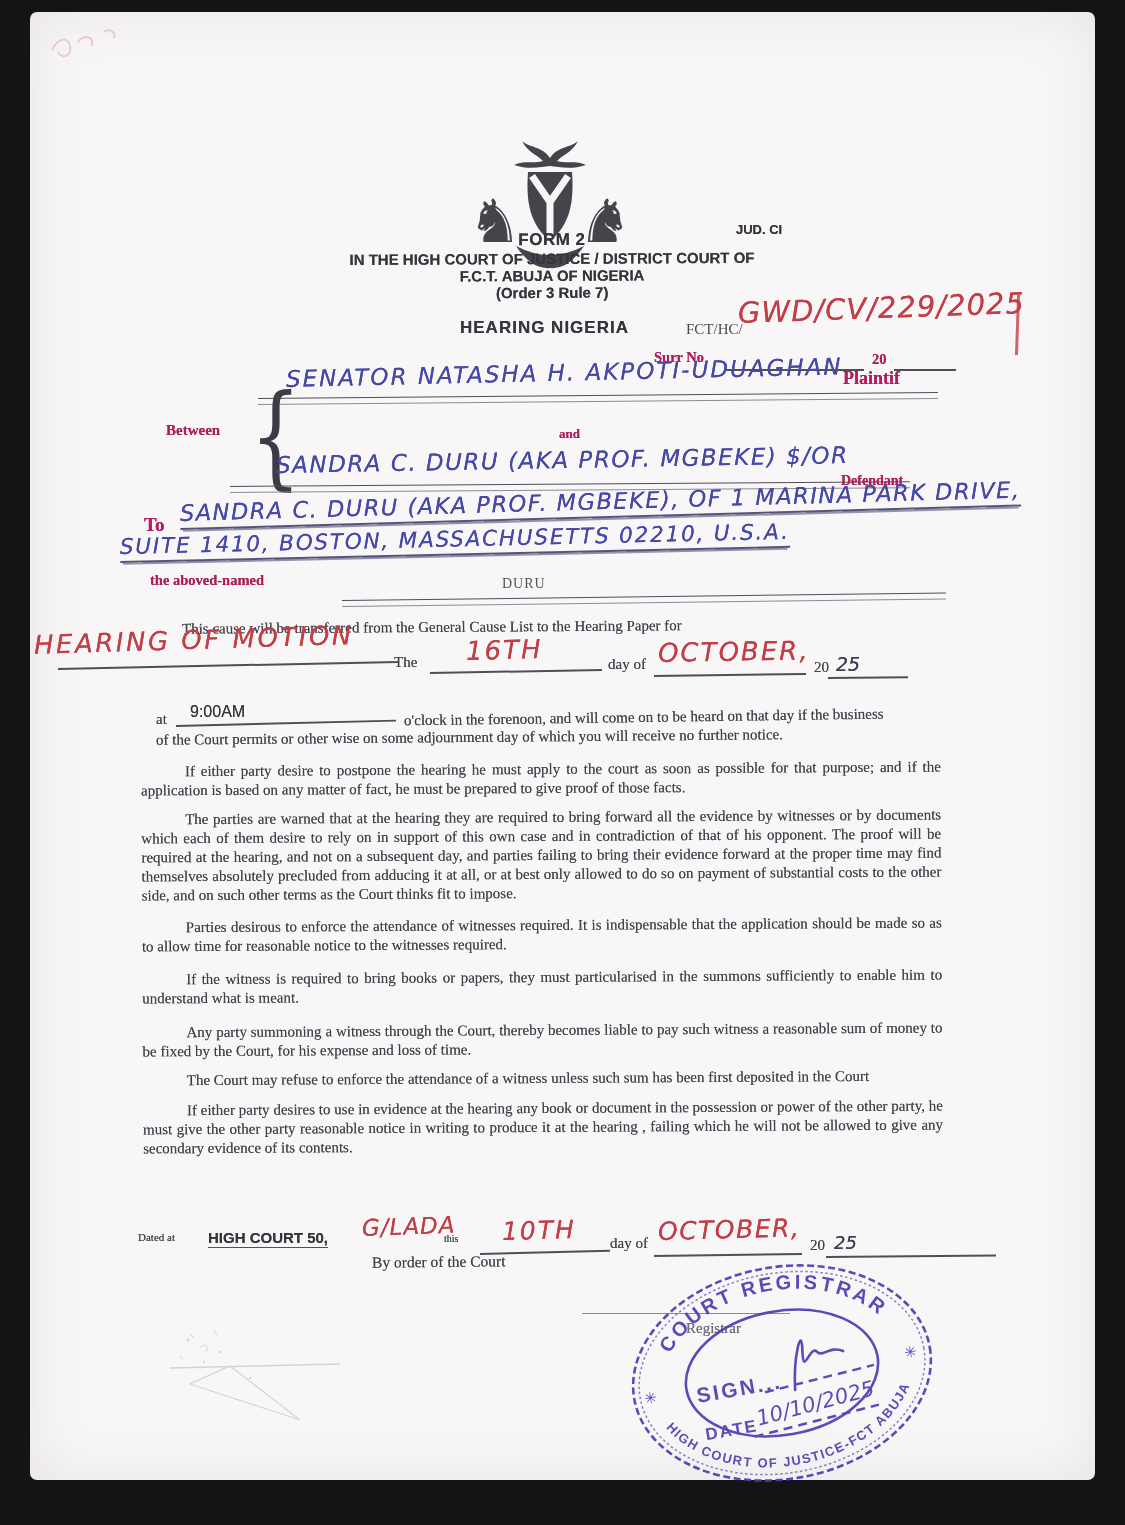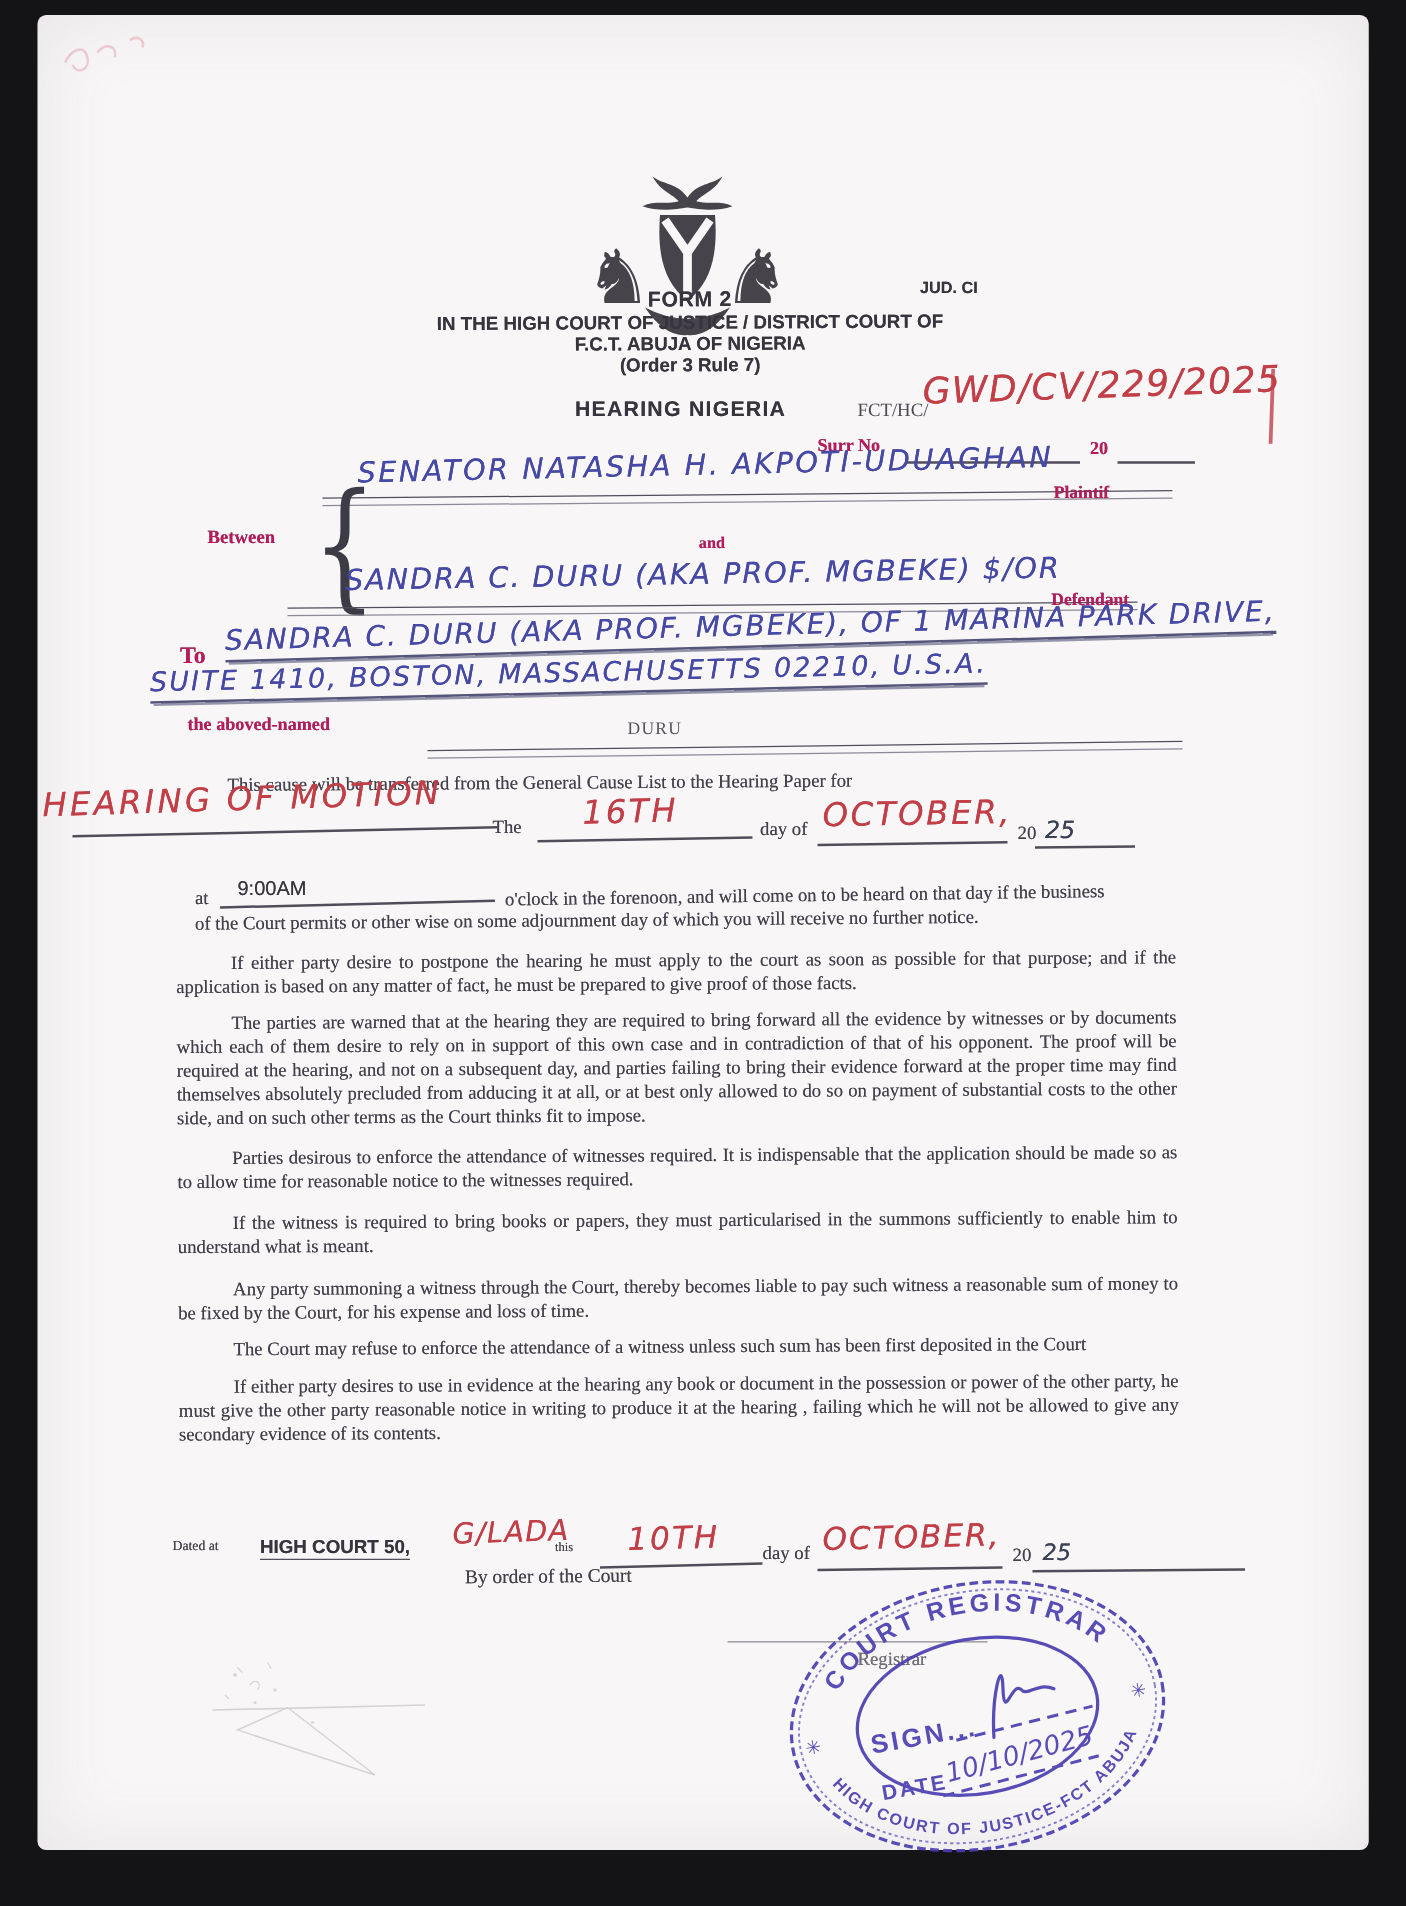--- a/index.html
+++ b/index.html
@@ -62,21 +62,21 @@
   <div class="abs hw red" style="left:708px;top:284px;font-size:29px;letter-spacing:1px;transform:rotate(-2deg)">GWD/CV/229/2025</div>
   <div class="abs" style="left:986px;top:283px;width:3px;height:60px;background:#c23f48;opacity:.8;transform:rotate(2deg)"></div>
 
   <div class="abs serb" style="left:624px;top:337px;font-size:14.5px">Surr No</div>
   <div class="rule" style="left:694px;top:357px;width:140px"></div>
   <div class="abs serb" style="left:842px;top:339px;font-size:14.5px">20</div>
   <div class="rule" style="left:864px;top:357px;width:62px"></div>
 
   <div class="abs hw blue" style="left:256px;top:354px;font-size:23px;letter-spacing:2px;transform:rotate(-1.3deg)">SENATOR NATASHA H. AKPOTI-UDUAGHAN</div>
   <div class="rule2" style="left:228px;top:386px;width:680px;transform:rotate(-.5deg)"></div>
-  <div class="abs serb" style="left:813px;top:375px;font-size:14px">Plaintif</div>
+  <div class="abs serb" style="left:813px;top:356px;font-size:18px">Plaintif</div>
 
   <div class="abs serb" style="left:136px;top:410px;font-size:15px">Between</div>
   <div class="abs" style="left:210px;top:368px;font-family:'DejaVu Serif',serif;font-size:112px;line-height:1;
               color:#3d3b45;transform:scaleX(.72)">{</div>
   <div class="abs serb" style="left:529px;top:414px;font-size:13px">and</div>
   <div class="abs hw blue" style="left:246px;top:440px;font-size:23px;letter-spacing:1.5px;transform:rotate(-1deg)">SANDRA C. DURU (AKA PROF. MGBEKE) $/OR</div>
   <div class="rule2" style="left:200px;top:474px;width:680px;transform:rotate(-.4deg)"></div>
   <div class="abs serb" style="left:811px;top:461px;font-size:14px">Defendant</div>
 
   <div class="abs serb" style="left:114px;top:502px;font-size:19px">To</div>

